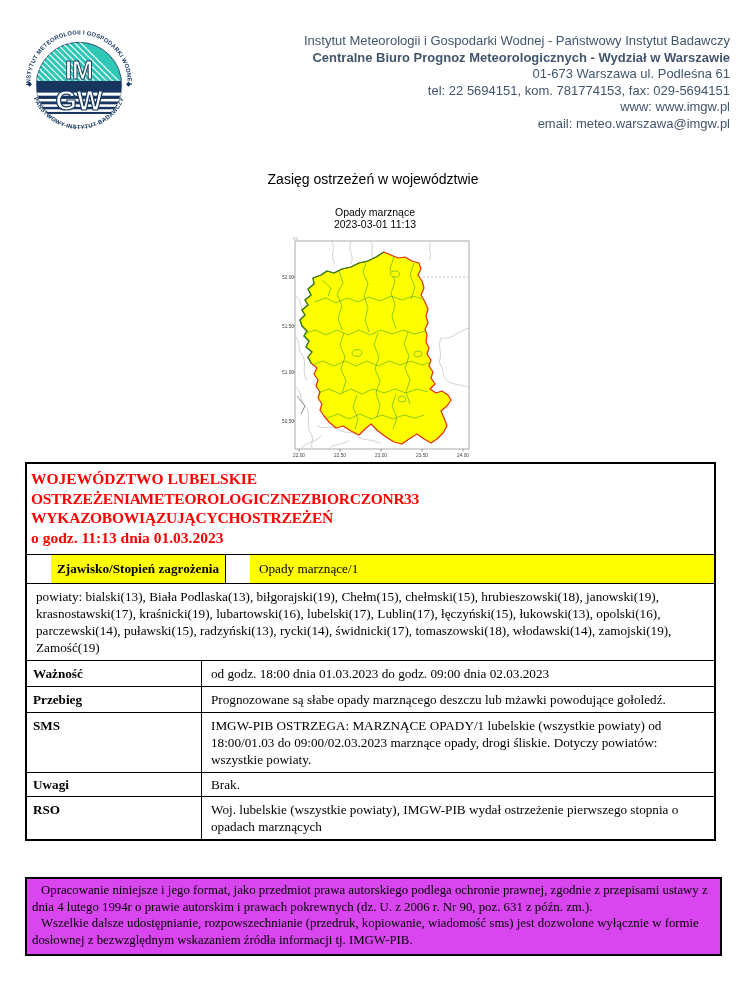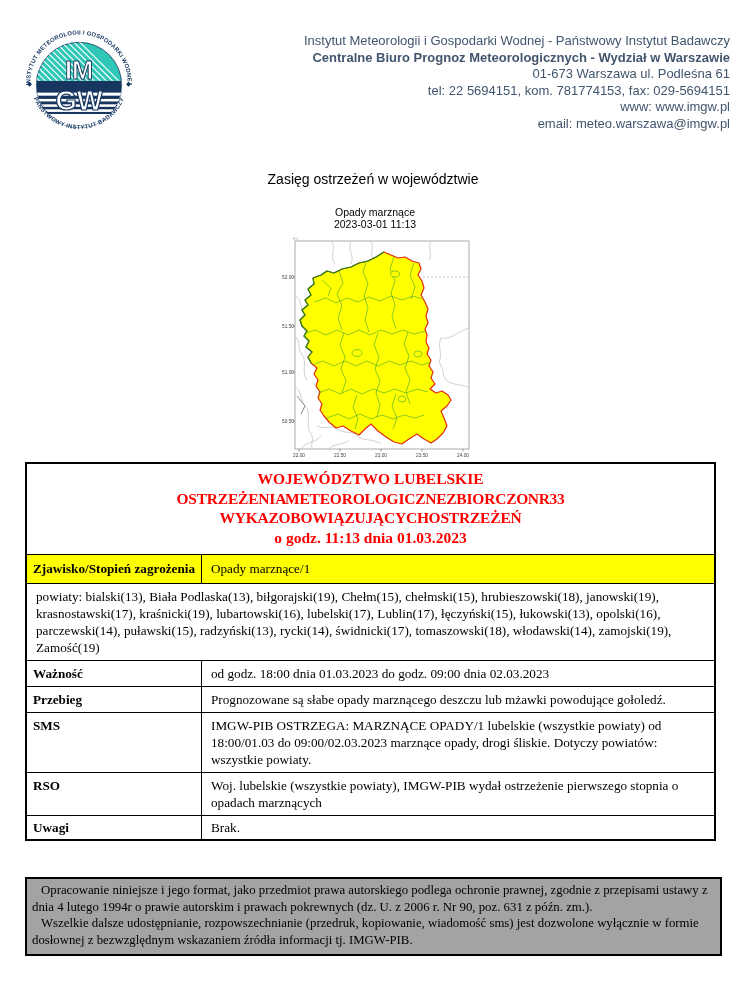--- a/index.html
+++ b/index.html
@@ -24,37 +24,37 @@
     position:absolute; top:207px; left:0; width:750px; text-align:center;
     font-family:"Liberation Sans", sans-serif; font-size:10.5px; line-height:11.5px; color:#000;
   }
   .map-svg { position:absolute; left:281px; top:236px; width:190px; height:226px; }
   
   .wtable {
     position:absolute; left:25px; top:462px; width:687px;
     border:2px solid #000; font-size:13.2px; line-height:17px; color:#000;
   }
   .wtitle {
-    text-align:center; color:#FF0000; font-weight:bold;
+    color:#FF0000; font-weight:bold;
     font-size:15.5px; line-height:19.5px; padding:5px 4px 7px 4px;
   }
   .wtitle .tight { word-spacing:-4px; letter-spacing:-0.2px; }
   .wrow { display:flex; border-top:1px solid #000; }
   .lcell {
     width:163px; min-width:163px; border-right:1px solid #000;
     padding:4px 5px 4px 6px; font-weight:bold;
   }
   .vcell { flex:1; padding:4px 8px 4px 9px; }
-  .yellow { background:#FFFF00; }
+  .yellow { background:#FFFF00;margin-left:24px; }
   .r-phen  .lcell, .r-phen  .vcell { padding-top:5px; padding-bottom:6px; }
   .r-uwagi .lcell, .r-uwagi .vcell { padding-top:3px; padding-bottom:3px; }
   
   .legal {
     position:absolute; left:25px; top:877px; width:683px;
-    background:#a3a3a3; border:2px solid #000;
+    background:#d946ef; border:2px solid #000;
     font-size:12.8px; line-height:16.5px; color:#000; padding:3px 5px 6px 5px;
   }
   .legal p { margin:0; text-indent:9px; }
 </style>
 </head>
 <body>
 
 <div class="page">
 
   <svg class="logo" viewBox="0 0 120 120">
@@ -221,28 +221,28 @@
       <div class="vcell">od godz. 18:00 dnia 01.03.2023 do godz. 09:00 dnia 02.03.2023</div>
     </div>
     <div class="wrow">
       <div class="lcell">Przebieg</div>
       <div class="vcell">Prognozowane są słabe opady marznącego deszczu lub mżawki powodujące gołoledź.</div>
     </div>
     <div class="wrow">
       <div class="lcell">SMS</div>
       <div class="vcell">IMGW-PIB OSTRZEGA: MARZNĄCE OPADY/1 lubelskie (wszystkie powiaty) od 18:00/01.03 do 09:00/02.03.2023 marznące opady, drogi śliskie.  Dotyczy powiatów: wszystkie powiaty.</div>
     </div>
-    <div class="wrow">
-      <div class="lcell">RSO</div>
-      <div class="vcell">Woj. lubelskie (wszystkie powiaty), IMGW-PIB wydał ostrzeżenie pierwszego stopnia o opadach marznących</div>
-    </div>
     <div class="wrow r-uwagi">
       <div class="lcell">Uwagi</div>
       <div class="vcell">Brak.</div>
     </div>
+    <div class="wrow">
+      <div class="lcell">RSO</div>
+      <div class="vcell">Woj. lubelskie (wszystkie powiaty), IMGW-PIB wydał ostrzeżenie pierwszego stopnia o opadach marznących</div>
+    </div>
   </div>
 
   <div class="legal">
     <p>Opracowanie niniejsze i jego format, jako przedmiot prawa autorskiego podlega ochronie prawnej, zgodnie z przepisami ustawy z dnia 4 lutego 1994r o prawie autorskim i prawach pokrewnych (dz. U. z 2006 r. Nr 90, poz. 631 z późn.  zm.).</p>
     <p>Wszelkie dalsze udostępnianie, rozpowszechnianie (przedruk, kopiowanie, wiadomość   sms) jest dozwolone wyłącznie w formie dosłownej z bezwzględnym wskazaniem źródła  informacji tj. IMGW-PIB.</p>
   </div>
 
 </div>
 
 </body></html>

